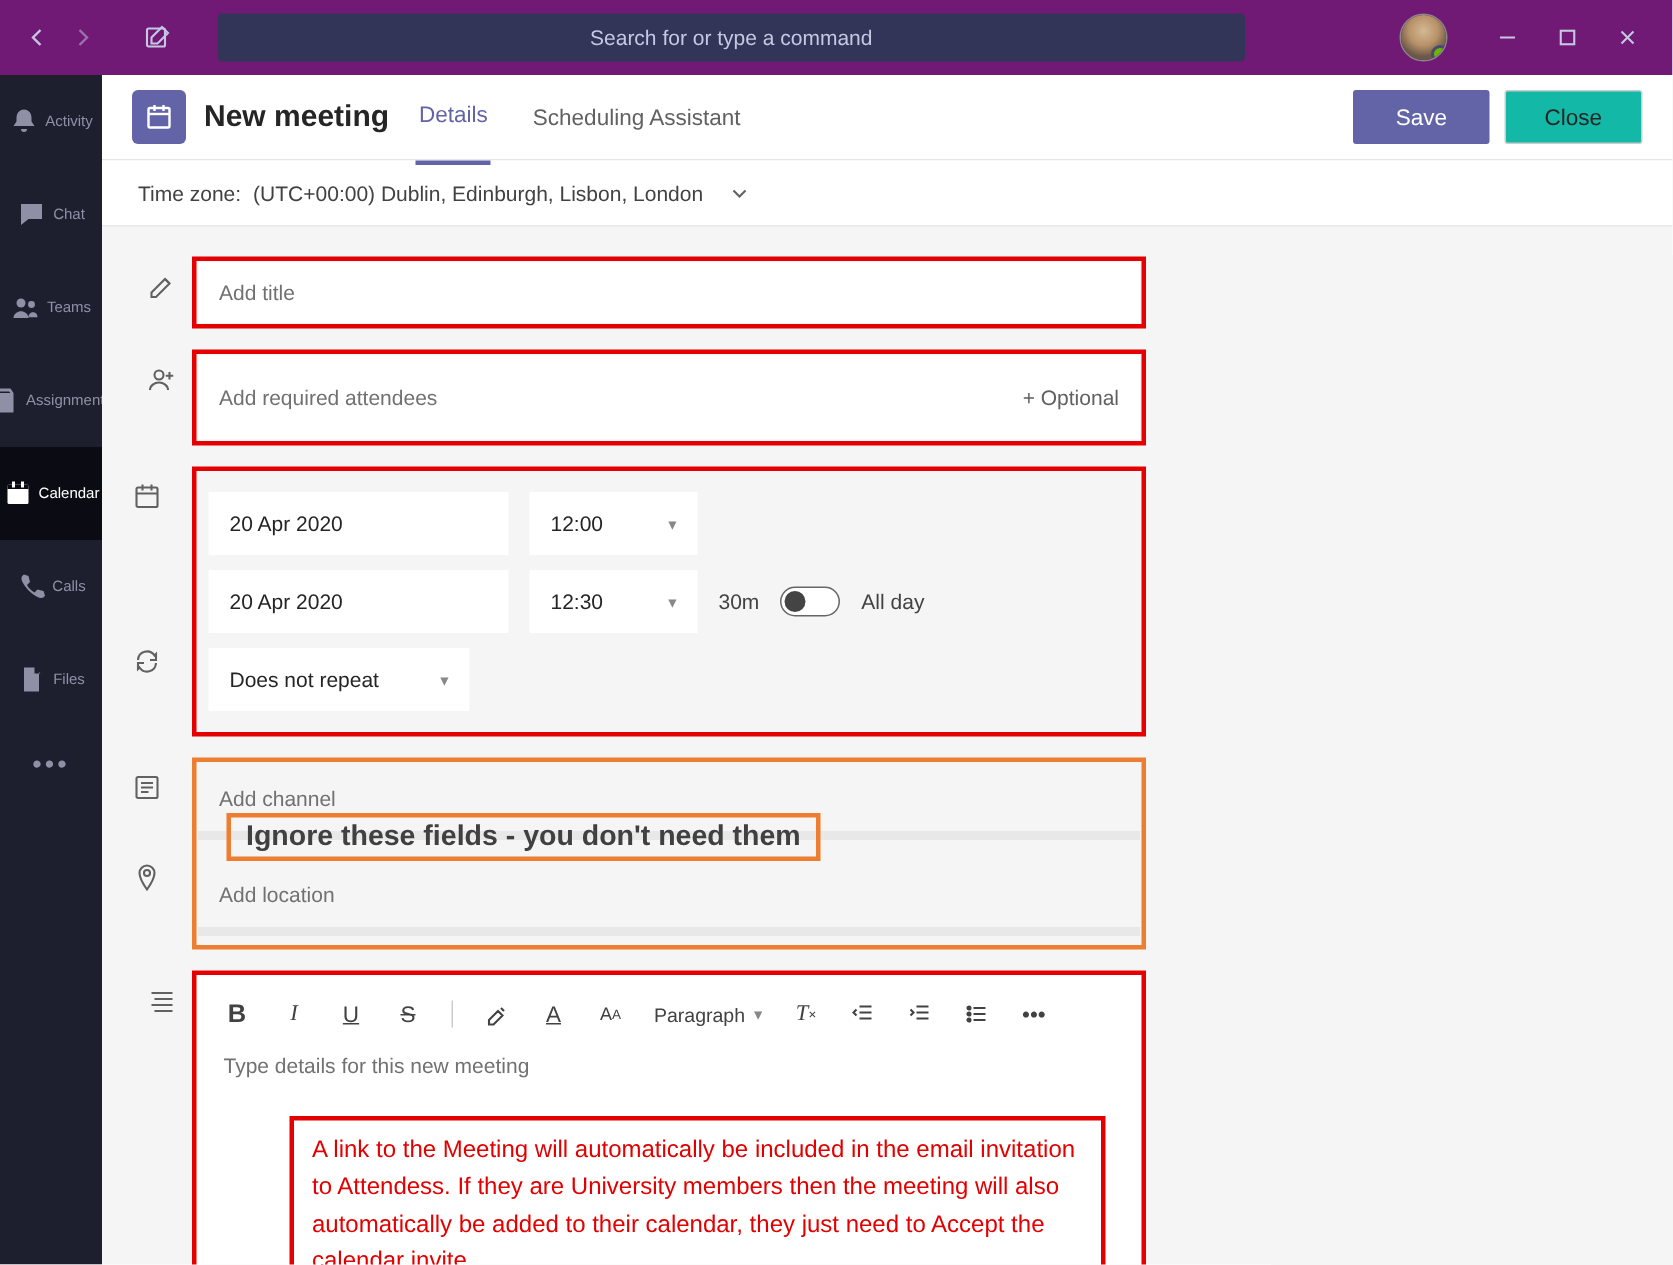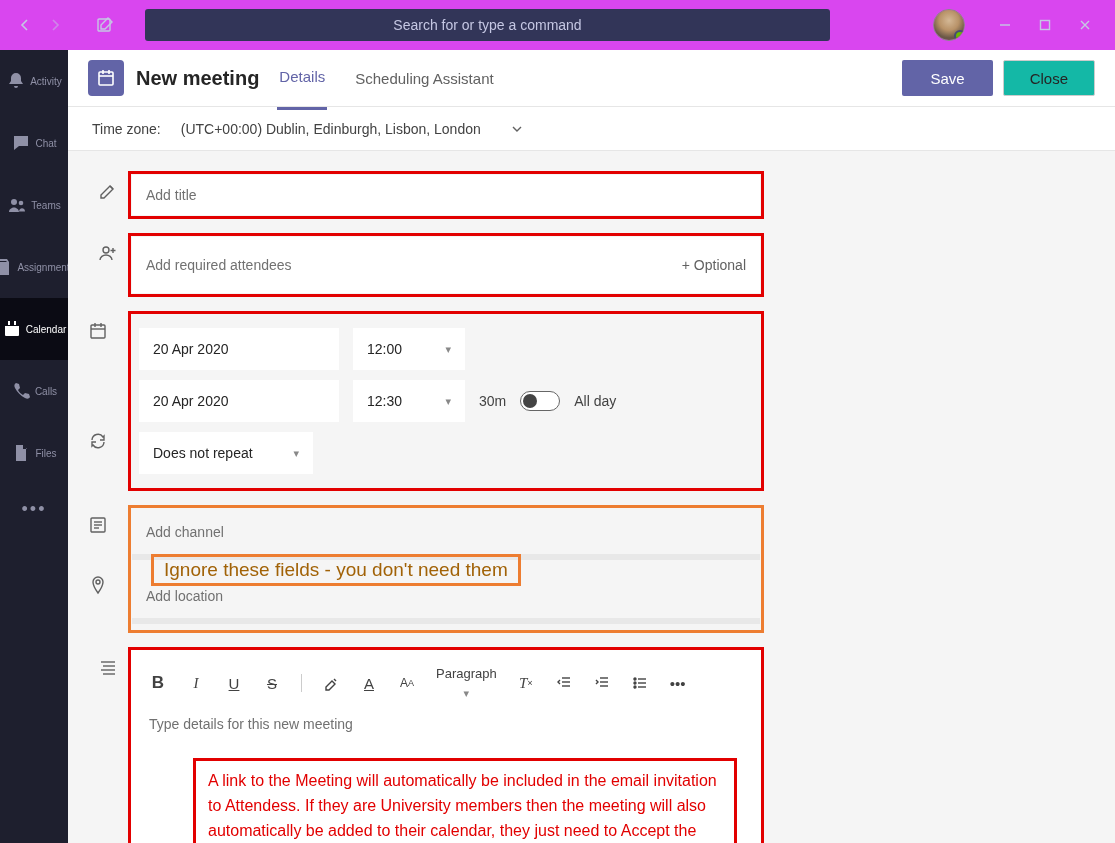--- a/index.html
+++ b/index.html
@@ -1,19 +1,19 @@
 <!DOCTYPE html>
 <html><head>
 <meta charset="utf-8">
 <style>
   * { box-sizing: border-box; margin: 0; padding: 0; font-family: "Segoe UI", Arial, sans-serif; }
   body { background: #fff; width: 1115px; height: 843px; overflow: hidden; position: relative; }
 
   
-  .titlebar { height: 50px; background: #d946ef; display: flex; align-items: center; padding: 0 10px; }
+  .titlebar { height: 50px; background: #701a75; display: flex; align-items: center; padding: 0 10px; }
   .nav-btn { width: 30px; height: 30px; display:flex; align-items:center; justify-content:center; color:#c5c7e3; cursor:pointer; }
   .compose { width:30px; height:30px; display:flex; align-items:center; justify-content:center; color:#c5c7e3; margin-left:20px; cursor:pointer;}
   .search-wrap { flex:0 0 685px; margin-left:25px;}
   .search-input { width:100%; height:32px; background:#323558; border:none; border-radius:3px; color:#c5c7e3; text-align:center; font-size:14px; outline:none;}
   .search-input::placeholder{color:#c5c7e3;}
   .tb-spacer{flex:1;}
   .avatar { width:32px; height:32px; border-radius:50%; background:#6b5847; position:relative; margin-right:20px; border:1px solid #888; overflow:hidden;}
   .avatar-inner{width:100%;height:100%;background: radial-gradient(circle at 50% 35%, #d4b896 0%, #b89268 40%, #6b5847 70%);}
   .presence{position:absolute;right:-2px;bottom:-2px;width:12px;height:12px;border-radius:50%;background:#6bb700;border:2px solid #474a73;}
   .win-btn{width:40px;height:40px;display:flex;align-items:center;justify-content:center;color:#c5c7e3;cursor:pointer;}
@@ -32,21 +32,21 @@
   .header-row { height:57px; background:#fff; display:flex; align-items:center; padding:0 20px; border-bottom:1px solid #e6e6e6;}
   .cal-badge{width:36px;height:36px;background:#6264a7;border-radius:4px;display:flex;align-items:center;justify-content:center;color:#fff;margin-right:12px;}
   .page-title{font-size:20px;font-weight:700;color:#252525;margin-right:18px;}
   .tab{font-size:15px;padding:22px 2px;margin-right:26px;cursor:pointer;color:#616161;}
   .tab.active{color:#6264a7;border-bottom:3px solid #6264a7;}
   .header-spacer{flex:1;}
   .save-btn{background:#6264a7;color:#fff;border:none;height:36px;padding:0 28px;font-size:15px;border-radius:2px;cursor:pointer;margin-right:10px;}
   .close-btn{background:#14b8a6;border:1px solid #ccc;height:36px;padding:0 26px;font-size:15px;border-radius:2px;cursor:pointer;color:#252525;}
 
   
-  .tz-row{height:44px;background:#fff;display:flex;align-items:center;padding-left:24px;border-bottom:1px solid #e6e6e6;color:#424242;font-size:14px;gap:20px;cursor:pointer;}
+  .tz-row{height:44px;background:#fff;display:flex;align-items:center;padding-left:24px;border-bottom:1px solid #e6e6e6;color:#424242;font-size:14px;gap:8px;cursor:pointer;}
 
   
   .form-area{padding:20px 20px;}
   .form-row{display:flex;align-items:flex-start;margin-bottom:14px;position:relative;}
   .row-icon{width:40px;flex:0 0 40px;padding-top:10px;color:#616161;display:flex;justify-content:center;}
   .field-wrap{flex:0 0 636px;}
 
   .red-box{border:3px solid #e20000;padding:1px;}
   .orange-box{border:3px solid #ed7d31;padding:4px 1px;position:relative;}
 
@@ -65,28 +65,28 @@
   .toggle{width:40px;height:20px;background:#fff;border:1px solid #666;border-radius:10px;position:relative;cursor:pointer;}
   .toggle-knob{position:absolute;left:2px;top:2px;width:14px;height:14px;border-radius:50%;background:#444;}
   .allday-label{font-size:14px;color:#424242;}
 
   .repeat-field{background:#fff;height:42px;width:174px;padding:0 14px;display:flex;align-items:center;justify-content:space-between;font-size:14px;color:#252525;cursor:pointer;margin-left:6px;}
 
   .channel-row{height:40px;display:flex;align-items:center;padding:0 14px;color:#717171;font-size:14px;cursor:text;background:transparent;}
   .location-row{height:40px;display:flex;align-items:center;padding:0 14px;color:#717171;font-size:14px;cursor:text;background:transparent;}
   .grey-strip{height:6px;background:#e8e8e8;margin:2px 0;}
 
-  .ignore-callout{position:absolute;top:46px;left:20px;border:3px solid #ed7d31;padding:2px 10px;color:#a16207;font-size:19px;background:transparent;font-weight:400;}
+  .ignore-callout{position:absolute;top:34px;left:20px;border:3px solid #ed7d31;padding:2px 10px;color:#404040;font-size:19px;background:transparent;font-weight:700;}
 
   
   .rt-box{border:3px solid #e20000;background:#fff;padding:10px 14px;}
   .rt-toolbar{display:flex;align-items:center;gap:20px;padding:6px 4px 14px 4px;color:#424242;}
   .rt-btn{cursor:pointer;display:flex;align-items:center;justify-content:center;min-width:18px;font-size:15px;}
   .rt-sep{width:1px;height:18px;background:#ccc;}
-  .rt-para{font-size:13px;cursor:pointer;display:flex;align-items:center;gap:6px;flex-direction:column;}
+  .rt-para{font-size:13px;cursor:pointer;display:flex;align-items:center;gap:6px;}
   .rt-placeholder{color:#717171;font-size:14px;padding:2px 4px;}
 
   .red-callout{border:3px solid #e20000;margin:24px 10px 4px 48px;padding:8px 12px;color:#e20000;font-size:16px;line-height:1.55;}
 
   svg{display:block;}
 </style>
 </head>
 <body>
 
 <div class="titlebar">

